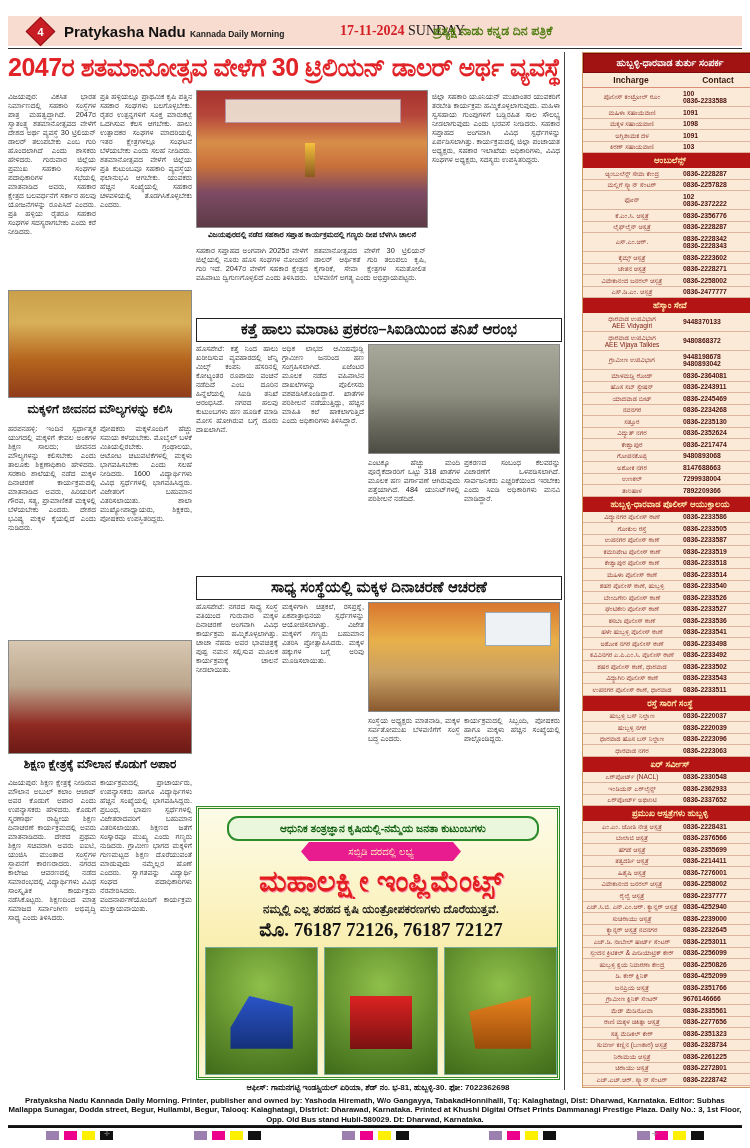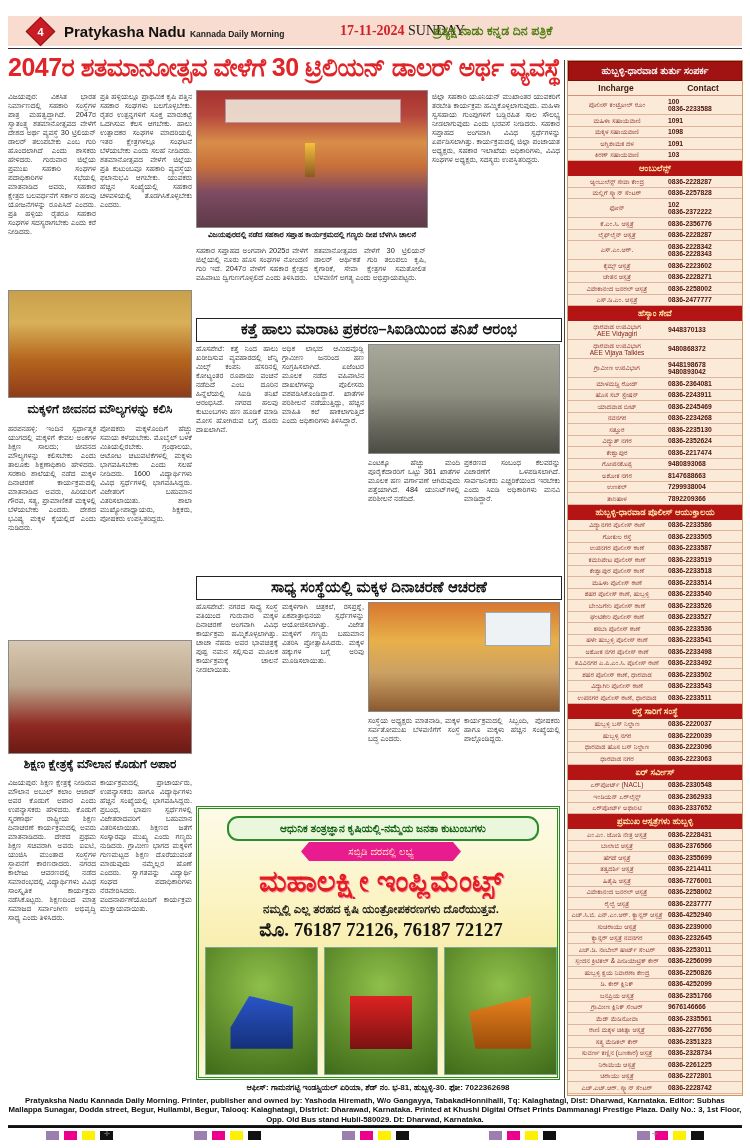--- a/index.html
+++ b/index.html
@@ -55,21 +55,21 @@
             font-family:"Liberation Serif",serif;font-size:19px;font-weight:bold;color:#141414;white-space:nowrap;}
   .ad-products{position:absolute;left:6px;top:138px;width:352px;height:128px;display:flex;gap:6px;}
   .prod{flex:1;border:1px solid #7a9; background:radial-gradient(circle at 50% 30%,#8fbf4a 0%,#5d8a2a 60%,#3f6b1a 100%);position:relative;}
   .prod::after{content:"";position:absolute;left:22%;top:38%;width:56%;height:42%;}
   .p1::after{background:linear-gradient(180deg,#2a55c8,#15307a);clip-path:polygon(0 60%,30% 0,100% 20%,100% 100%,0 100%);}
   .p2::after{background:linear-gradient(180deg,#d22,#7a1212);}
   .p3::after{background:linear-gradient(180deg,#e8821e,#9a4c0a);clip-path:polygon(0 30%,100% 0,100% 100%,10% 100%);}
   .ad-office{position:absolute;left:196px;top:1083px;width:364px;text-align:center;font-size:8px;font-weight:bold;color:#111;white-space:nowrap;overflow:hidden;}
   
   .sidebar{position:absolute;left:564px;top:52px;width:180px;height:1038px;border-left:1px solid #444;
-           box-sizing:border-box;padding-left:2px;margin-top:8px;}
+           box-sizing:border-box;padding-left:17px;}
   .sb-inner{width:176px;height:1036px;overflow:hidden;border:1px solid #c96;background:#fcead9;box-sizing:border-box;}
   .sb-title{background:#a11212;color:#fff;font-weight:bold;font-size:9.5px;text-align:center;padding:3px 0;border:1px solid #7a0c0c;}
   .sb-cols{display:flex;font-weight:bold;font-size:8.5px;color:#3a1a10;border-bottom:1px solid #d98f77;}
   .sb-cols span{padding:2px 0;text-align:center;}
   .sb-cols .c1{width:96px;} .sb-cols .c2{flex:1;}
   .sb-sec{background:#b51414;color:#ffe9a8;font-weight:bold;font-size:8.5px;text-align:center;padding:2px 0;}
   .sb-row{display:flex;border-bottom:1px solid #e0b39e;align-items:center;}
   .sb-name{width:96px;font-size:6.6px;color:#7b1d12;text-align:center;padding:1.5px 1px;white-space:pre-line;line-height:7.5px;}
   .sb-num{flex:1;font-size:6.8px;font-weight:bold;color:#4a1008;text-align:left;padding:1.5px 2px;white-space:pre-line;line-height:7.5px;}
   
@@ -113,21 +113,21 @@
   <div class="tcol" style="left:432px;top:92px;width:128px;height:220px;">ಜಿಲ್ಲಾ ಸಹಕಾರಿ ಯೂನಿಯನ್ ಮುಖಾಂತರ ಯುವಕರಿಗೆ ತರಬೇತಿ ಕಾರ್ಯಕ್ರಮ ಹಮ್ಮಿಕೊಳ್ಳಲಾಗುವುದು. ಮಹಿಳಾ ಸ್ವಸಹಾಯ ಗುಂಪುಗಳಿಗೆ ಬಡ್ಡಿರಹಿತ ಸಾಲ ಸೌಲಭ್ಯ ನೀಡಲಾಗುವುದು ಎಂದು ಭರವಸೆ ನೀಡಿದರು. ಸಹಕಾರ ಸಪ್ತಾಹದ ಅಂಗವಾಗಿ ವಿವಿಧ ಸ್ಪರ್ಧೆಗಳನ್ನು ಏರ್ಪಡಿಸಲಾಗಿತ್ತು. ಕಾರ್ಯಕ್ರಮದಲ್ಲಿ ಜಿಲ್ಲಾ ಪಂಚಾಯತ ಅಧ್ಯಕ್ಷರು, ಸಹಕಾರ ಇಲಾಖೆಯ ಅಧಿಕಾರಿಗಳು, ವಿವಿಧ ಸಂಘಗಳ ಅಧ್ಯಕ್ಷರು, ಸದಸ್ಯರು ಉಪಸ್ಥಿತರಿದ್ದರು.</div>
   <div class="tcol" style="left:196px;top:246px;width:112px;height:66px;">ಸಹಕಾರ ಸಪ್ತಾಹದ ಅಂಗವಾಗಿ 2025ರ ವೇಳೆಗೆ ಜಿಲ್ಲೆಯಲ್ಲಿ ನೂರು ಹೊಸ ಸಂಘಗಳ ನೋಂದಣಿ ಗುರಿ ಇದೆ. 2047ರ ವೇಳೆಗೆ ಸಹಕಾರ ಕ್ಷೇತ್ರದ ವಹಿವಾಟು ದ್ವಿಗುಣಗೊಳ್ಳಲಿದೆ ಎಂದು ತಿಳಿಸಿದರು.</div>
   <div class="tcol" style="left:314px;top:246px;width:112px;height:66px;">ಶತಮಾನೋತ್ಸವದ ವೇಳೆಗೆ 30 ಟ್ರಿಲಿಯನ್ ಡಾಲರ್ ಆರ್ಥಿಕತೆ ಗುರಿ ತಲುಪಲು ಕೃಷಿ, ಕೈಗಾರಿಕೆ, ಸೇವಾ ಕ್ಷೇತ್ರಗಳ ಸಮತೋಲಿತ ಬೆಳವಣಿಗೆ ಅಗತ್ಯ ಎಂದು ಅಭಿಪ್ರಾಯಪಟ್ಟರು.</div>
 
   <div class="ph ph2" style="left:8px;top:290px;width:184px;height:108px;"></div>
 
   <div class="boxhead" style="left:196px;top:318px;width:364px;height:22px;">ಕತ್ತೆ ಹಾಲು ಮಾರಾಟ ಪ್ರಕರಣ–ಸಿಐಡಿಯಿಂದ ತನಿಖೆ ಆರಂಭ</div>
   <div class="tcol" style="left:196px;top:344px;width:82px;height:228px;">ಹೊಸಪೇಟೆ: ಕತ್ತೆ ನಿಂದ ಹಾಲು ಖರೀದಿಸುವ ವ್ಯವಹಾರದಲ್ಲಿ ಜೆನ್ನಿ ಮಿಲ್ಕ್ ಕಂಪನಿ ಹೆಸರಿನಲ್ಲಿ ಕೋಟ್ಯಂತರ ರೂಪಾಯಿ ವಂಚನೆ ನಡೆದಿದೆ ಎಂಬ ದೂರಿನ ಹಿನ್ನೆಲೆಯಲ್ಲಿ ಸಿಐಡಿ ತನಿಖೆ ಆರಂಭಿಸಿದೆ. ನಗರದ ಹಲವು ಕುಟುಂಬಗಳು ಹಣ ಹೂಡಿಕೆ ಮಾಡಿ ಮೋಸ ಹೋಗಿರುವ ಬಗ್ಗೆ ದೂರು ದಾಖಲಾಗಿವೆ.</div>
   <div class="tcol" style="left:282px;top:344px;width:82px;height:228px;">ಅಧಿಕ ಲಾಭದ ಆಮಿಷವೊಡ್ಡಿ ಗ್ರಾಮೀಣ ಜನರಿಂದ ಹಣ ಸಂಗ್ರಹಿಸಲಾಗಿದೆ. ಏಜೆಂಟರ ಮೂಲಕ ನಡೆದ ವಹಿವಾಟಿನ ದಾಖಲೆಗಳನ್ನು ಪೊಲೀಸರು ವಶಪಡಿಸಿಕೊಂಡಿದ್ದಾರೆ. ಖಾತೆಗಳ ಪರಿಶೀಲನೆ ನಡೆಯುತ್ತಿದ್ದು, ಹೆಚ್ಚಿನ ಮಾಹಿತಿ ಕಲೆ ಹಾಕಲಾಗುತ್ತಿದೆ ಎಂದು ಅಧಿಕಾರಿಗಳು ತಿಳಿಸಿದ್ದಾರೆ.</div>
   <div class="ph ph3" style="left:368px;top:344px;width:192px;height:110px;"></div>
-  <div class="tcol" style="left:368px;top:458px;width:92px;height:114px;">ಎಂಟಕ್ಕೂ ಹೆಚ್ಚು ಮಂದಿ ಪೂರೈಕೆದಾರರಿಗೆ ಒಟ್ಟು 361 ಖಾತೆಗಳ ಮೂಲಕ ಹಣ ವರ್ಗಾವಣೆ ಆಗಿರುವುದು ಪತ್ತೆಯಾಗಿದೆ. 484 ಯುನಿಟ್‌ಗಳಲ್ಲಿ ಪರಿಶೀಲನೆ ನಡೆದಿದೆ.</div>
+  <div class="tcol" style="left:368px;top:458px;width:92px;height:114px;">ಎಂಟಕ್ಕೂ ಹೆಚ್ಚು ಮಂದಿ ಪೂರೈಕೆದಾರರಿಗೆ ಒಟ್ಟು 318 ಖಾತೆಗಳ ಮೂಲಕ ಹಣ ವರ್ಗಾವಣೆ ಆಗಿರುವುದು ಪತ್ತೆಯಾಗಿದೆ. 484 ಯುನಿಟ್‌ಗಳಲ್ಲಿ ಪರಿಶೀಲನೆ ನಡೆದಿದೆ.</div>
   <div class="tcol" style="left:464px;top:458px;width:96px;height:114px;">ಪ್ರಕರಣದ ಸಂಬಂಧ ಕೆಲವರನ್ನು ವಿಚಾರಣೆಗೆ ಒಳಪಡಿಸಲಾಗಿದೆ. ಸಾರ್ವಜನಿಕರು ಎಚ್ಚರಿಕೆಯಿಂದ ಇರಬೇಕು ಎಂದು ಸಿಐಡಿ ಅಧಿಕಾರಿಗಳು ಮನವಿ ಮಾಡಿದ್ದಾರೆ.</div>
 
   <div class="subhead" style="left:8px;top:402px;width:184px;height:18px;">ಮಕ್ಕಳಿಗೆ ಜೀವನದ ಮೌಲ್ಯಗಳನ್ನು ಕಲಿಸಿ</div>
   <div class="tcol" style="left:8px;top:424px;width:88px;height:212px;">ಹರಪನಹಳ್ಳಿ: ಇಂದಿನ ಸ್ಪರ್ಧಾತ್ಮಕ ಯುಗದಲ್ಲಿ ಮಕ್ಕಳಿಗೆ ಕೇವಲ ಅಂಕಗಳ ಶಿಕ್ಷಣ ಸಾಲದು; ಜೀವನದ ಮೌಲ್ಯಗಳನ್ನು ಕಲಿಸಬೇಕು ಎಂದು ತಾಲೂಕು ಶಿಕ್ಷಣಾಧಿಕಾರಿ ಹೇಳಿದರು. ಸರಕಾರಿ ಶಾಲೆಯಲ್ಲಿ ನಡೆದ ಮಕ್ಕಳ ದಿನಾಚರಣೆ ಕಾರ್ಯಕ್ರಮದಲ್ಲಿ ಮಾತನಾಡಿದ ಅವರು, ಹಿರಿಯರಿಗೆ ಗೌರವ, ಸತ್ಯ, ಪ್ರಾಮಾಣಿಕತೆ ಮಕ್ಕಳಲ್ಲಿ ಬೆಳೆಯಬೇಕು ಎಂದರು. ದೇಶದ ಭವಿಷ್ಯ ಮಕ್ಕಳ ಕೈಯಲ್ಲಿದೆ ಎಂದು ನುಡಿದರು.</div>
   <div class="tcol" style="left:100px;top:424px;width:92px;height:212px;">ಪೋಷಕರು ಮಕ್ಕಳೊಂದಿಗೆ ಹೆಚ್ಚು ಸಮಯ ಕಳೆಯಬೇಕು. ಮೊಬೈಲ್ ಬಳಕೆ ಮಿತಿಯಲ್ಲಿರಬೇಕು. ಗ್ರಂಥಾಲಯ, ಆಟೋಟ ಚಟುವಟಿಕೆಗಳಲ್ಲಿ ಮಕ್ಕಳು ಭಾಗವಹಿಸಬೇಕು ಎಂದು ಸಲಹೆ ನೀಡಿದರು. 1600 ವಿದ್ಯಾರ್ಥಿಗಳು ವಿವಿಧ ಸ್ಪರ್ಧೆಗಳಲ್ಲಿ ಭಾಗವಹಿಸಿದ್ದರು. ವಿಜೇತರಿಗೆ ಬಹುಮಾನ ವಿತರಿಸಲಾಯಿತು. ಶಾಲಾ ಮುಖ್ಯೋಪಾಧ್ಯಾಯರು, ಶಿಕ್ಷಕರು, ಪೋಷಕರು ಉಪಸ್ಥಿತರಿದ್ದರು.</div>
   <div class="ph ph4" style="left:8px;top:640px;width:184px;height:114px;"></div>
 
   <div class="subhead" style="left:8px;top:757px;width:184px;height:18px;">ಶಿಕ್ಷಣ ಕ್ಷೇತ್ರಕ್ಕೆ ಮೌಲಾನ ಕೊಡುಗೆ ಅಪಾರ</div>
   <div class="tcol" style="left:8px;top:778px;width:88px;height:312px;">ವಿಜಯಪುರ: ಶಿಕ್ಷಣ ಕ್ಷೇತ್ರಕ್ಕೆ ನೀಡಿರುವ ಮೌಲಾನ ಅಬುಲ್ ಕಲಾಂ ಆಜಾದ್ ಅವರ ಕೊಡುಗೆ ಅಪಾರ ಎಂದು ಉಪನ್ಯಾಸಕರು ಹೇಳಿದರು. ಕೊಡುಗೆ ಸ್ಮರಣಾರ್ಥ ರಾಷ್ಟ್ರೀಯ ಶಿಕ್ಷಣ ದಿನಾಚರಣೆ ಕಾರ್ಯಕ್ರಮದಲ್ಲಿ ಅವರು ಮಾತನಾಡಿದರು. ದೇಶದ ಪ್ರಥಮ ಶಿಕ್ಷಣ ಸಚಿವರಾಗಿ ಅವರು ಐಐಟಿ, ಯುಜಿಸಿ ಮುಂತಾದ ಸಂಸ್ಥೆಗಳ ಸ್ಥಾಪನೆಗೆ ಕಾರಣರಾದರು. ನಗರದ ಕಾಲೇಜು ಆವರಣದಲ್ಲಿ ನಡೆದ ಸಮಾರಂಭದಲ್ಲಿ ವಿದ್ಯಾರ್ಥಿಗಳು ವಿವಿಧ ಸಾಂಸ್ಕೃತಿಕ ಕಾರ್ಯಕ್ರಮ ನಡೆಸಿಕೊಟ್ಟರು. ಶಿಕ್ಷಣದಿಂದ ಮಾತ್ರ ಸಮಾಜದ ಸರ್ವಾಂಗೀಣ ಅಭಿವೃದ್ಧಿ ಸಾಧ್ಯ ಎಂದು ತಿಳಿಸಿದರು.</div>
   <div class="tcol" style="left:100px;top:778px;width:92px;height:312px;">ಕಾರ್ಯಕ್ರಮದಲ್ಲಿ ಪ್ರಾಚಾರ್ಯರು, ಉಪನ್ಯಾಸಕರು ಹಾಗೂ ವಿದ್ಯಾರ್ಥಿಗಳು ಹೆಚ್ಚಿನ ಸಂಖ್ಯೆಯಲ್ಲಿ ಭಾಗವಹಿಸಿದ್ದರು. ಪ್ರಬಂಧ, ಭಾಷಣ ಸ್ಪರ್ಧೆಗಳಲ್ಲಿ ವಿಜೇತರಾದವರಿಗೆ ಬಹುಮಾನ ವಿತರಿಸಲಾಯಿತು. ಶಿಕ್ಷಣದ ಜತೆಗೆ ಸಂಸ್ಕಾರವೂ ಮುಖ್ಯ ಎಂದು ಗಣ್ಯರು ನುಡಿದರು. ಗ್ರಾಮೀಣ ಭಾಗದ ಮಕ್ಕಳಿಗೆ ಗುಣಮಟ್ಟದ ಶಿಕ್ಷಣ ದೊರೆಯುವಂತೆ ಮಾಡುವುದು ನಮ್ಮೆಲ್ಲರ ಹೊಣೆ ಎಂದರು. ಸ್ವಾಗತವನ್ನು ವಿದ್ಯಾರ್ಥಿ ಸಂಘದ ಪದಾಧಿಕಾರಿಗಳು ನೆರವೇರಿಸಿದರು. ವಂದನಾರ್ಪಣೆಯೊಂದಿಗೆ ಕಾರ್ಯಕ್ರಮ ಮುಕ್ತಾಯವಾಯಿತು.</div>

